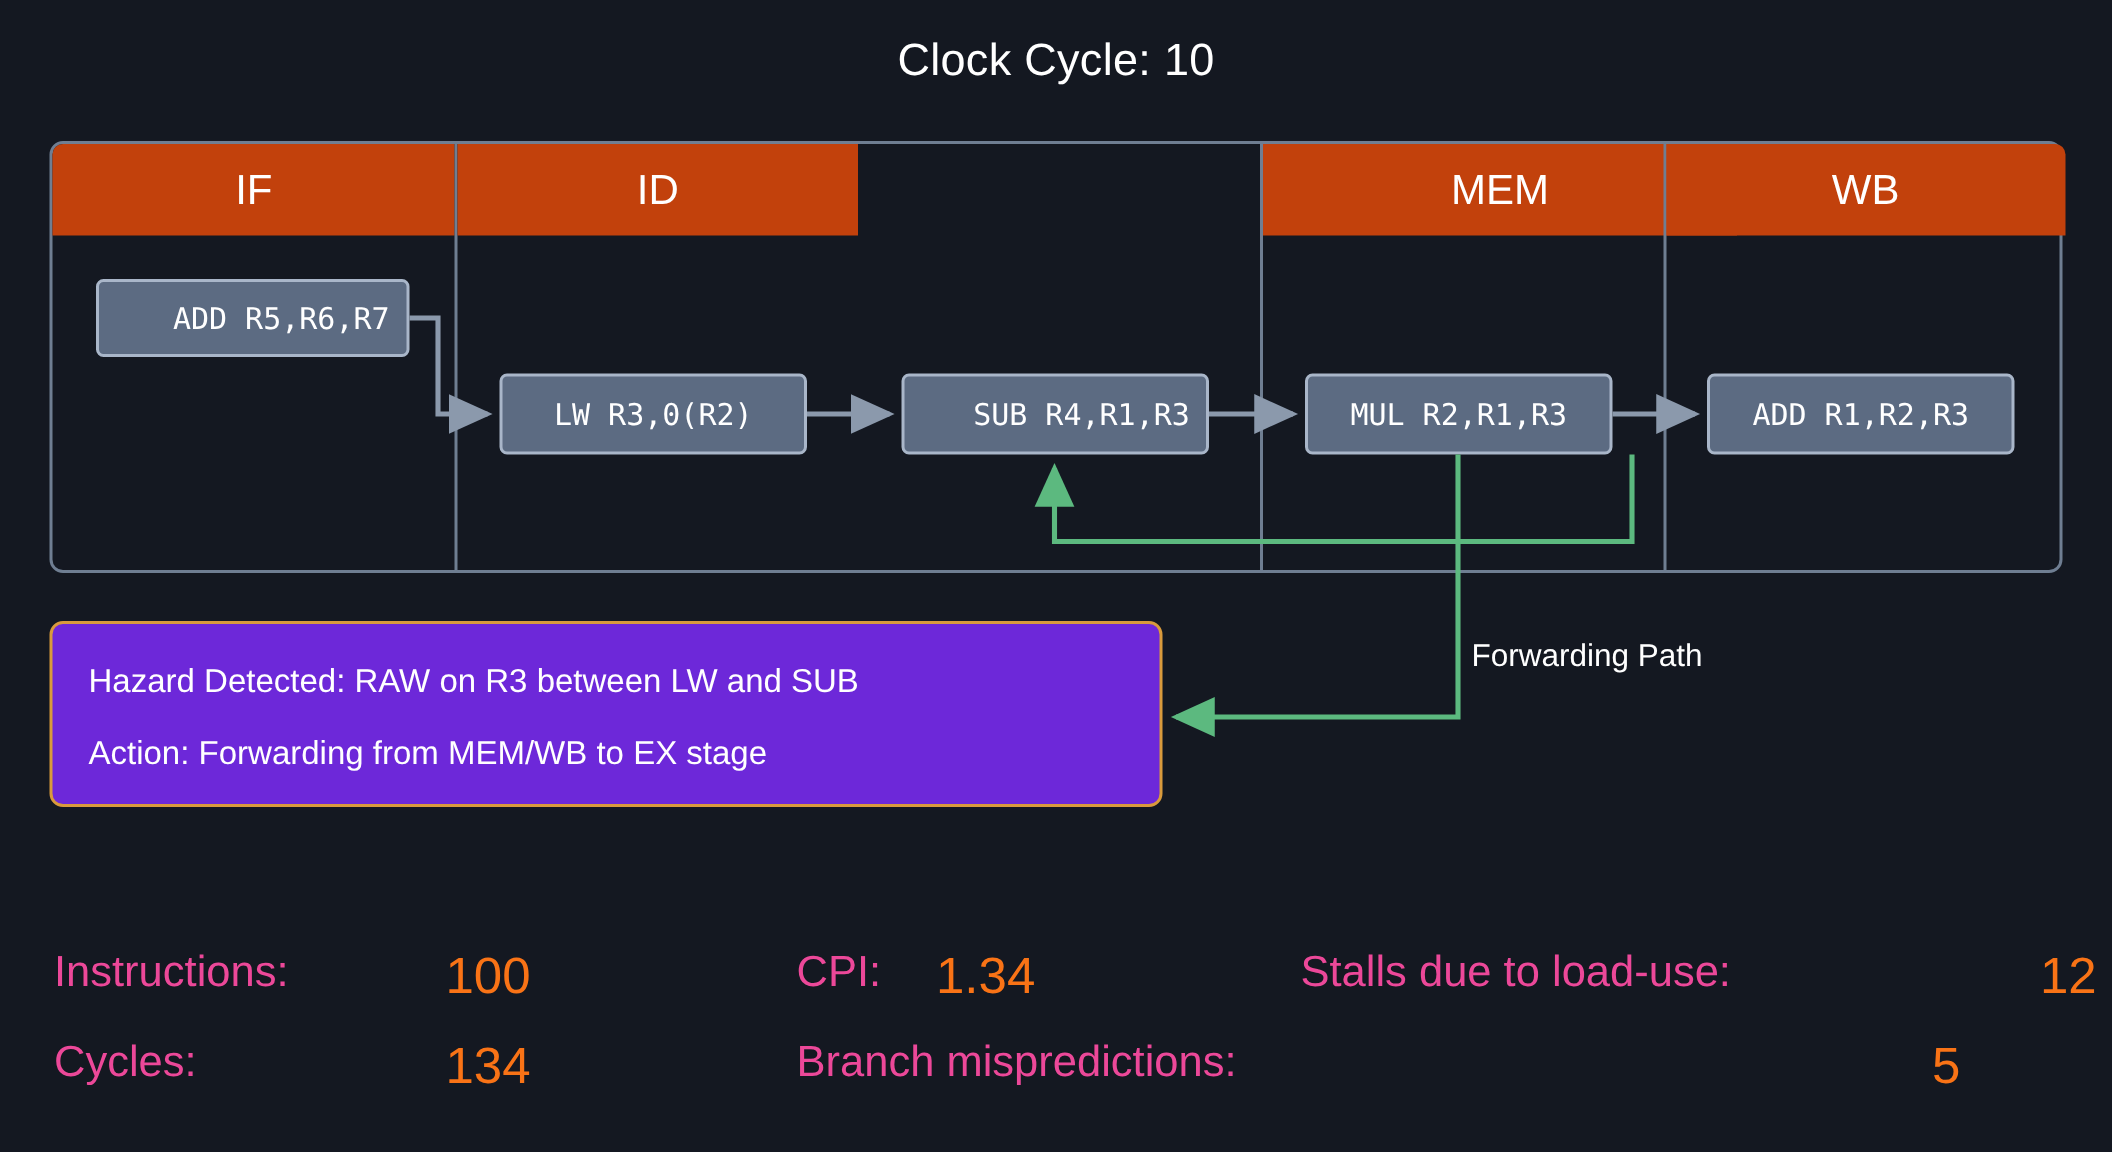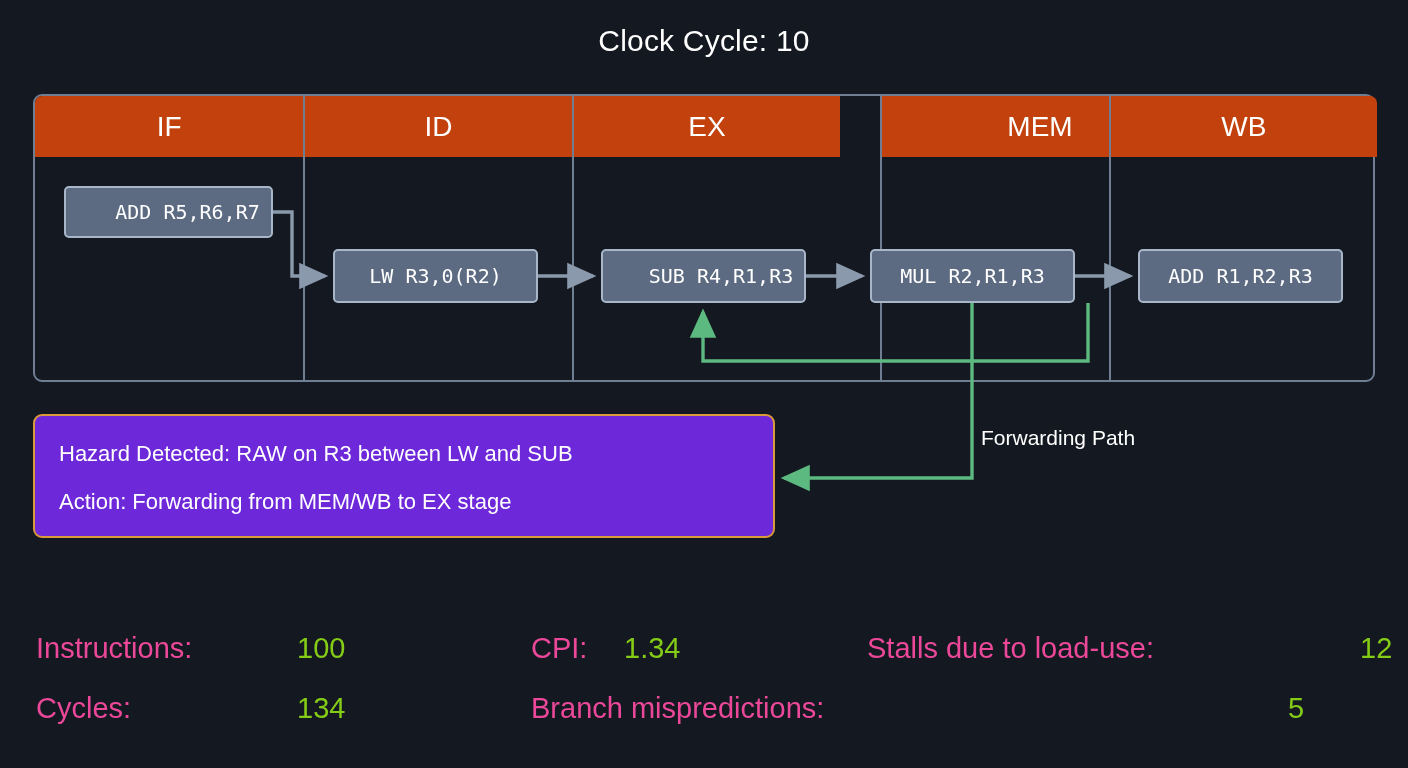--- a/index.html
+++ b/index.html
@@ -73,43 +73,40 @@
   .fwd-label{
     position:absolute;left:981px;top:426px;
     font-size:21px;color:#ffffff;white-space:nowrap;
   }
 
   
   .stats{
     position:absolute;left:0;top:624px;width:1408px;height:120px;
   }
   .stat-cell{position:absolute;font-size:29px;color:#ec4899;white-space:nowrap;}
-  .stat-val{position:absolute;font-size:29px;color:#84cc16;white-space:nowrap;}
+  .stat-val{position:absolute;font-size:34px;color:#f97316;white-space:nowrap;}
 
   svg.overlay{position:absolute;left:0;top:0;width:1408px;height:768px;pointer-events:none;}
 </style>
 </head>
 <body>
 
 <div id="stage">
 
   <div class="title">Clock Cycle: 10</div>
 
   <div class="pipeline">
 
     <div class="stage-col" style="left:0px;width:268.4px;">
       <div class="stage-head">IF</div>
     </div>
     <div class="stage-col" style="left:268.4px;width:268.4px;">
       <div class="stage-head">ID</div>
     </div>
-    <div class="stage-col" style="left:536.8px;width:268.4px;">
-      <div class="stage-head">EX</div>
-    </div>
-    <div class="stage-col" style="left:845px;width:318px;">
+    <div class="stage-col" style="left:805px;width:318px;">
       <div class="stage-head">MEM</div>
     </div>
     <div class="stage-col" style="left:1073.6px;width:268.4px;">
       <div class="stage-head">WB</div>
     </div>
   </div>
 
   <div class="instr" style="left:64px;  top:186px; width:209px; height:52px;padding-left:38px;">ADD R5,R6,R7</div>
   <div class="instr" style="left:333px; top:249px; width:205px; height:54px;">LW R3,0(R2)</div>
   <div class="instr" style="left:601px; top:249px; width:205px; height:54px;padding-left:35px;">SUB R4,R1,R3</div>

